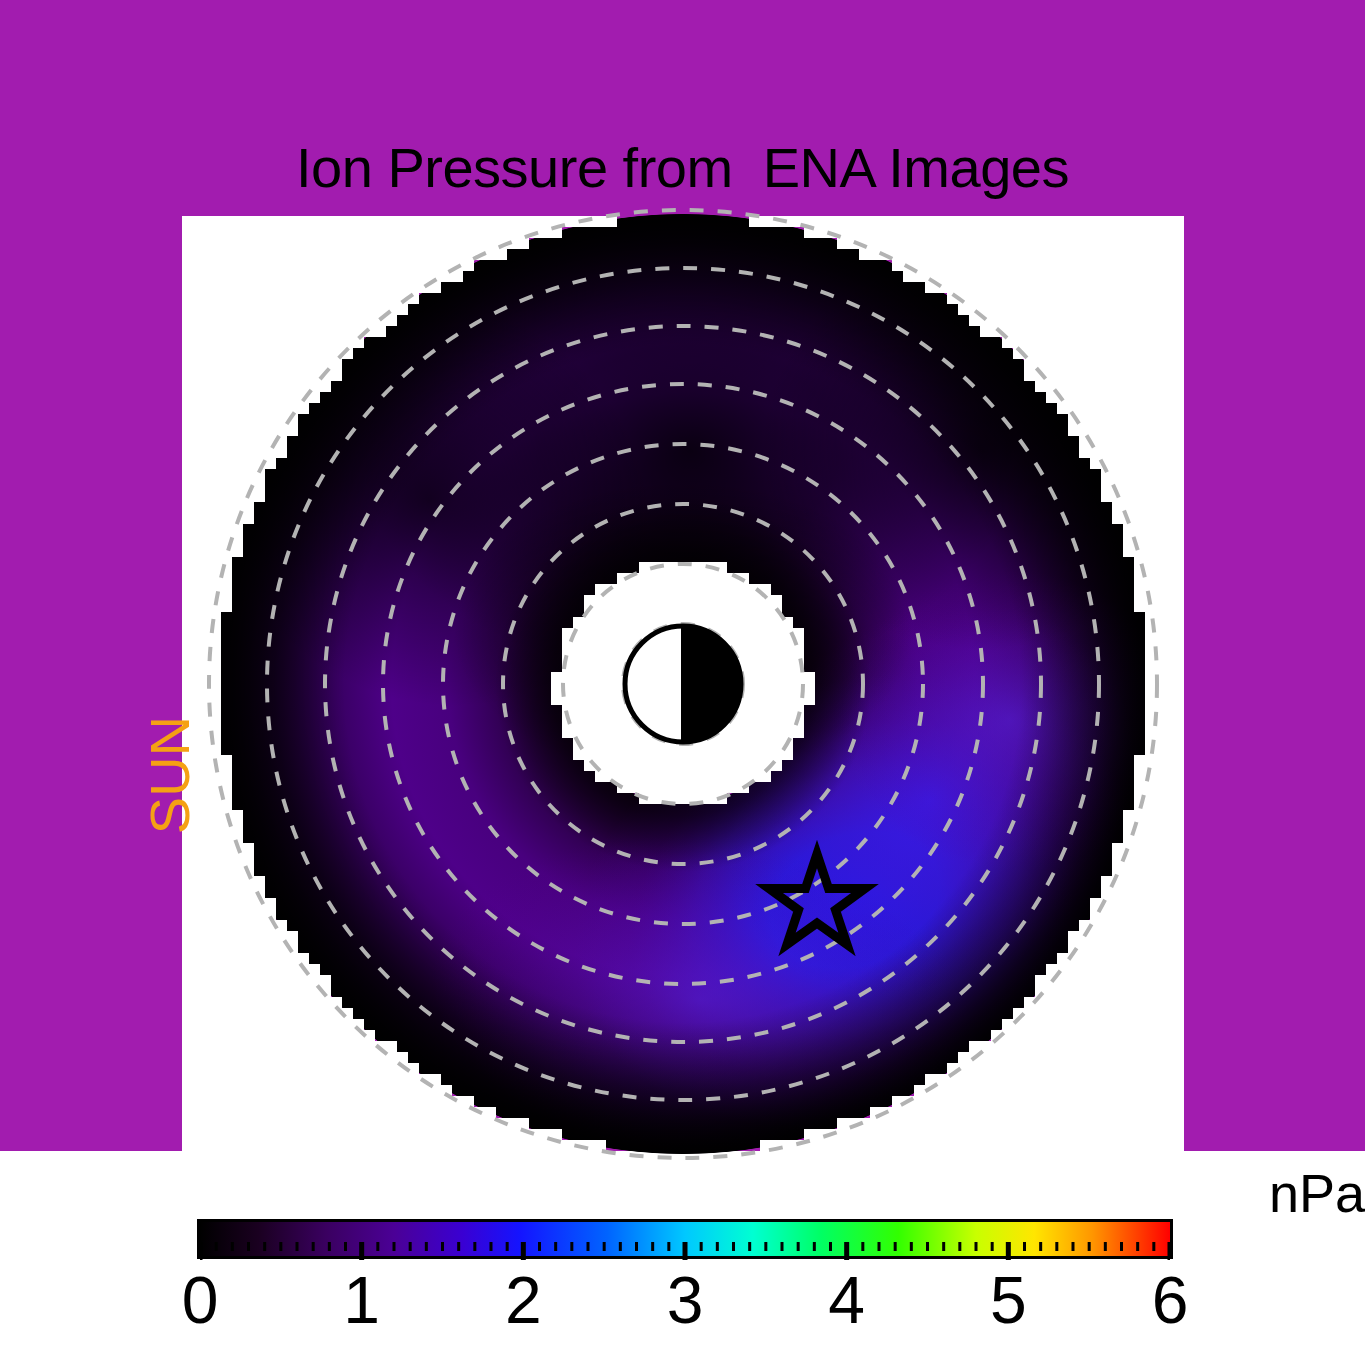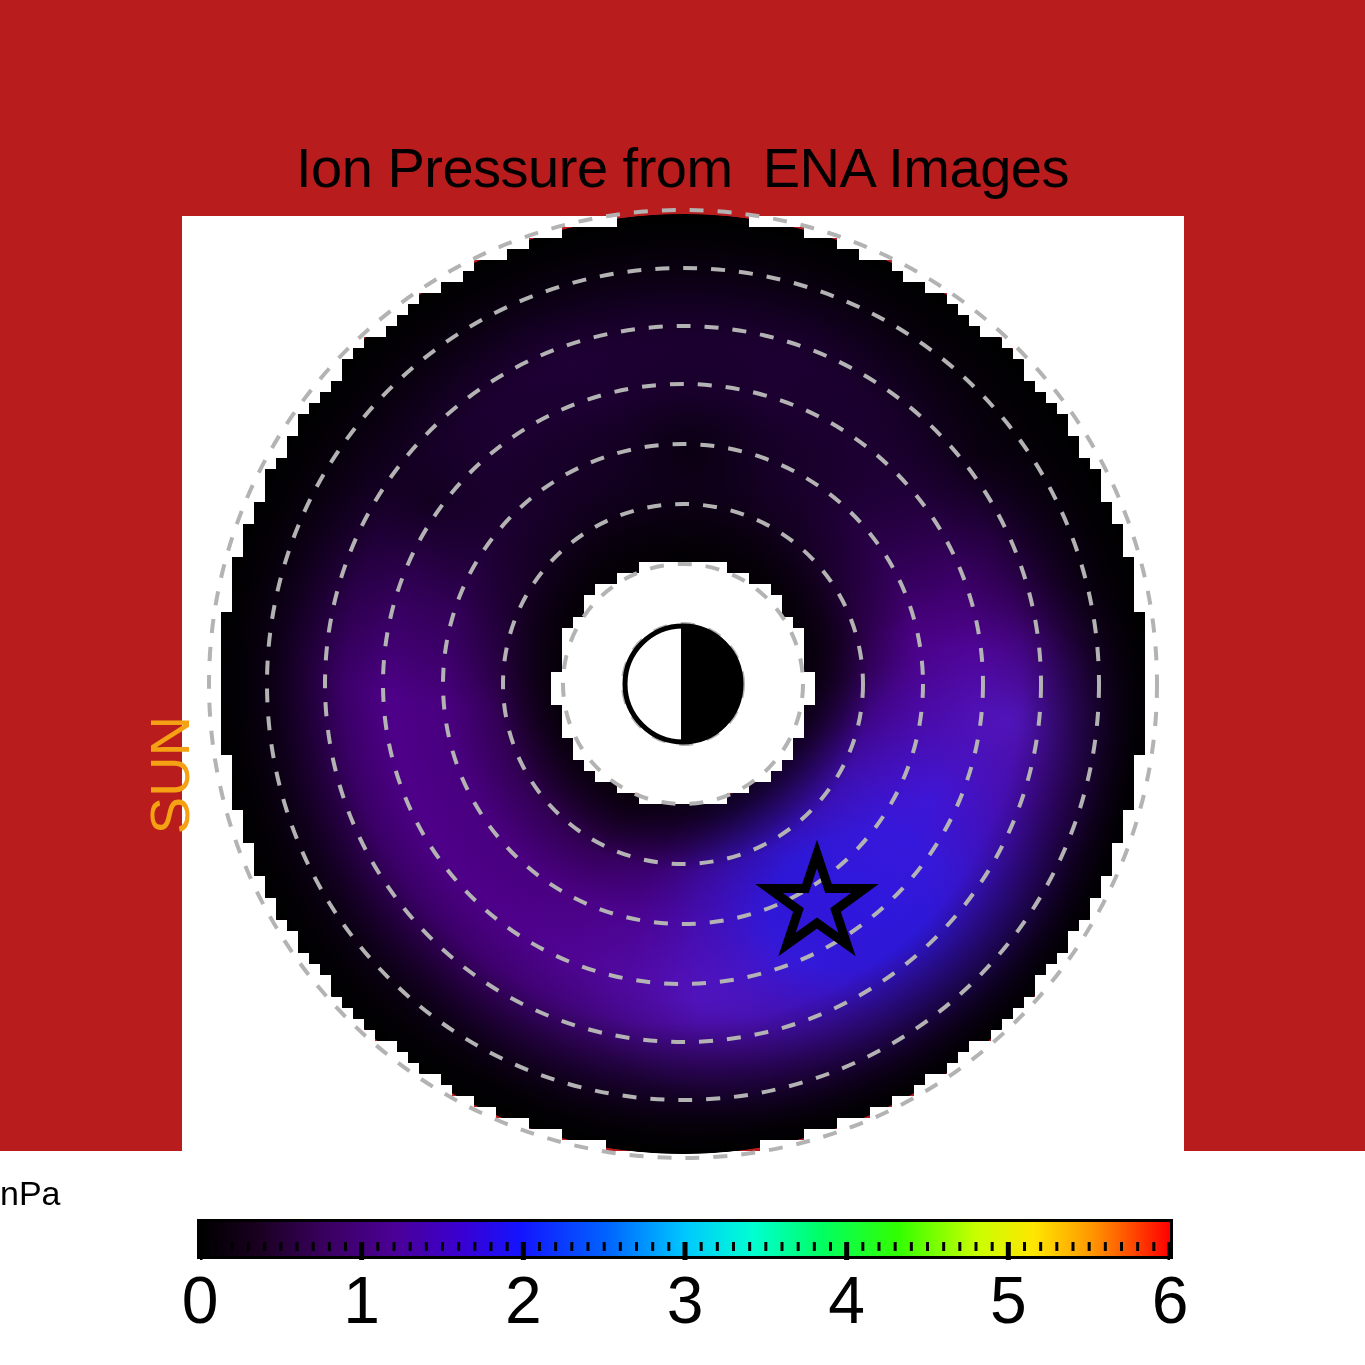--- a/index.html
+++ b/index.html
@@ -1,21 +1,21 @@
 <!DOCTYPE html>
 <html><head>
 <meta charset="utf-8">
 <style>
   html,body{margin:0;padding:0;background:#ffffff;}
   body{
     width:1365px;height:1365px;
     font-family:"Liberation Sans","DejaVu Sans",sans-serif;
     overflow:hidden;position:relative;
   }
-  #page{position:absolute;inset:0;width:1365px;height:1151px;background:#b91c1c;}
+  #page{position:absolute;inset:0;width:1365px;height:1151px;background:#a21caf;}
 
   
   .title-block{
     position:absolute;left:0;top:8px;width:1365px;
     text-align:center;color:#000;
     font-size:56px;line-height:64px;
     font-family:"Liberation Sans","DejaVu Sans",sans-serif;
     letter-spacing:-0.5px;
     white-space:pre;
   }
@@ -35,22 +35,22 @@
     font-weight:400;
     letter-spacing:0px;
     transform:rotate(-90deg);
     transform-origin:60px 30px;
     text-align:center;
     font-family:"Liberation Sans","DejaVu Sans",sans-serif;
   }
 
   
   .cb-title{
-    position:absolute;left:0;top:1166px;width:1365px;text-align:left;
-    color:#000;font-size:34px;line-height:54px;
+    position:absolute;left:0;top:1166px;width:1365px;text-align:right;
+    color:#000;font-size:54px;line-height:54px;
     font-family:"Liberation Sans","DejaVu Sans",sans-serif;
   }
   .cb-wrap{position:absolute;left:200px;top:1222px;width:970px;height:34px;}
   .cb-grad{position:absolute;left:0;top:0;width:970px;height:34px;}
   .cb-frame{position:absolute;left:-3px;top:-3px;width:976px;height:40px;
             border:3px solid #000;box-sizing:border-box;pointer-events:none;}
   .cb-ticks{position:absolute;left:200px;top:1242px;width:970px;height:22px;}
   .cb-labels{position:absolute;left:0;top:1262px;width:1365px;height:80px;}
   .cb-lab{
     position:absolute;top:0;width:120px;margin-left:-60px;text-align:center;

